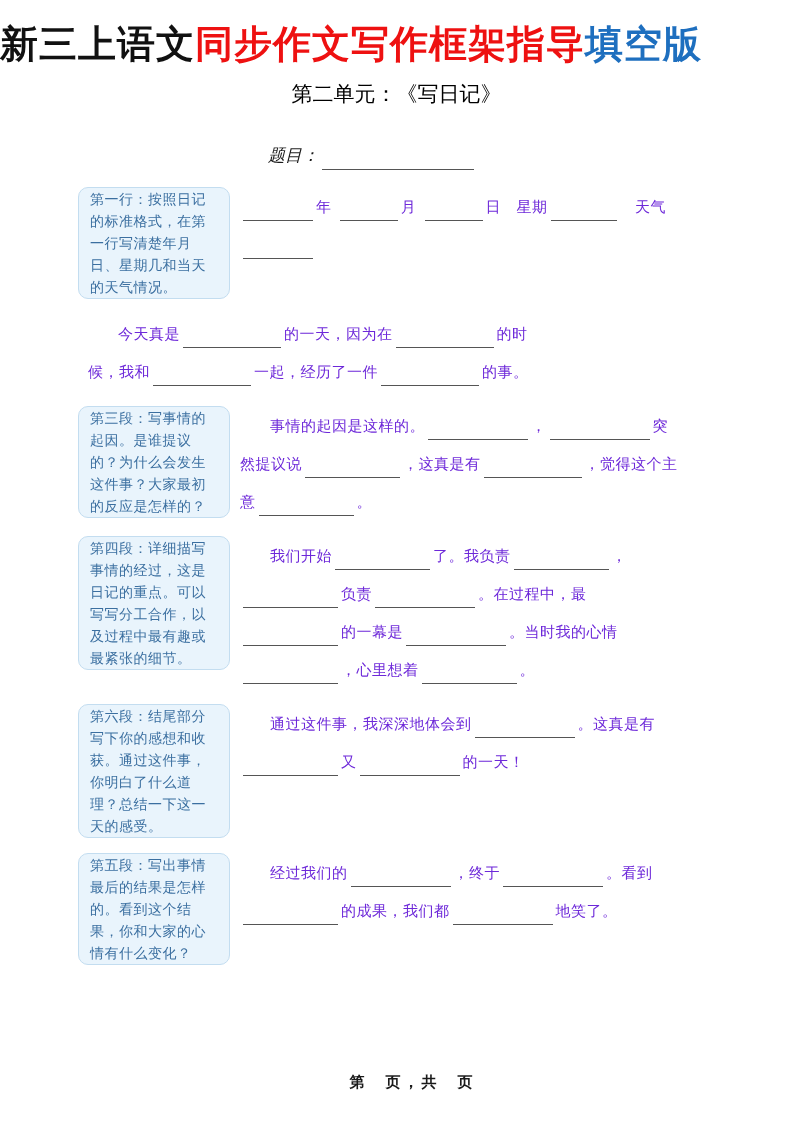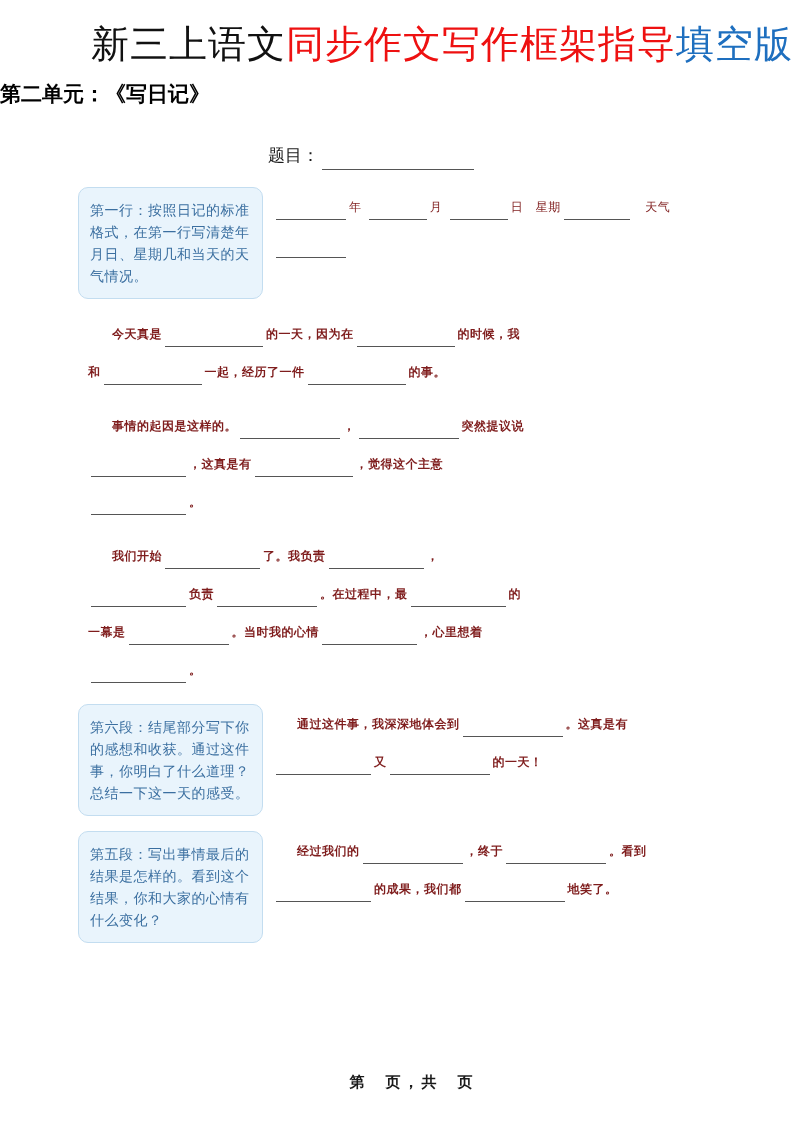--- a/index.html
+++ b/index.html
@@ -7,56 +7,56 @@
     --c-box-bg:#e9f4fc; --c-box-border:#c3ddf0; --c-box-text:#3b6fa0;
     --c-body:#222222; --c-line:#555555;
   }
   html,body{margin:0;padding:0;background:#ffffff;}
   .page{
     width:793px; height:1122px; margin:0 auto; position:relative;
     background:#ffffff; overflow:hidden;
     font-family:"DejaVu Serif", serif; color:var(--c-body);
   }
   .title{
-    margin:0; padding-top:20px; text-align:right;
-    font-family:"DejaVu Sans", sans-serif; font-weight:400;
+    margin:0; padding-top:20px; text-align:left;
+    font-family:"DejaVu Sans", sans-serif; font-weight:700;
     font-size:38px; line-height:48px; letter-spacing:1px; color:var(--c-title-black);
     white-space:nowrap;
   }
   .title .t2{color:var(--c-title-red);}
   .title .t3{color:var(--c-title-blue);}
   .subtitle{
-    margin:13px 0 0; text-align:left;
-    font-size:21px; font-weight:bold; line-height:26px; color:#000;
+    margin:13px 0 0; text-align:center;
+    font-size:21px; font-weight:normal; line-height:26px; color:#000;
   }
   .topic-row{
-    margin:36px 2px 0 268px; font-size:17px; line-height:24px; color:#1a1a1a;
+    margin:36px 2px 0 268px; font-size:17px; line-height:24px; color:#1a1a1a;font-style:italic;
   }
   .blank{
     display:inline-block; height:0; border-bottom:1.4px solid var(--c-line);
     position:relative; top:9px; margin:0 3px; vertical-align:baseline;
   }
   #sections{margin-top:20px;}
   .section-row{
     display:flex; align-items:flex-start;
     margin:0 0 15px 78px;
   }
   .note-box{
-    flex:0 0 auto; width:185px; box-sizing:border-box;
+    flex:0 0 auto; width:152px; box-sizing:border-box;
     background:var(--c-box-bg); border:1px solid var(--c-box-border);
-    border-radius:10px; padding:11px 11px;
+    border-radius:10px; padding:0 11px;
     color:var(--c-box-text); font-size:14px; line-height:22px;
     letter-spacing:0.5px;
   }
   .content{
     width:442px; margin-left:10px; padding-top:1px;
-    font-size:12px; line-height:38px; color:#7f1d1d;
+    font-size:15px; line-height:38px; color:#6d28d9;
     letter-spacing:0.5px;
   }
-  .content.indent{text-indent:2em;font-weight:bold;}
+  .content.indent{text-indent:2em;}
   .footer{
     position:absolute; left:16px; bottom:30px; width:100%;
     text-align:center; font-family:"DejaVu Sans", sans-serif;
     font-size:15px; font-weight:600; letter-spacing:3px; color:#1a1a1a;
   }
 </style>
 </head>
 <body>
 
 <div class="page">
@@ -71,23 +71,25 @@
 
   <div id="sections">
       <div class="section-row">
         <div class="note-box">第一行：按照日记的标准格式，在第一行写清楚年月日、星期几和当天的天气情况。</div>
         <div class="content"><span class="blank" style="width: 70px;"></span><span>年 </span><span class="blank" style="width: 58px;"></span><span>月 </span><span class="blank" style="width: 58px;"></span><span>日　星期</span><span class="blank" style="width: 66px;"></span><span>　天气 </span><br><span class="blank" style="width: 70px;"></span></div>
       </div>
       <div class="section-row">
         <div class="content indent"><span>今天真是</span><span class="blank" style="width: 98px;"></span><span>的一天，因为在</span><span class="blank" style="width: 98px;"></span><span>的时候，我和</span><span class="blank" style="width: 98px;"></span><span>一起，经历了一件</span><span class="blank" style="width: 98px;"></span><span>的事。</span></div>
       </div>
       <div class="section-row">
+        <div class="note-box">第三段：写事情的起因。是谁提议的？为什么会发生这件事？大家最初的反应是怎样的？</div>
         <div class="content indent"><span>事情的起因是这样的。</span><span class="blank" style="width: 100px;"></span><span>，</span><span class="blank" style="width: 100px;"></span><span>突然提议说</span><span class="blank" style="width: 95px;"></span><span>，这真是有</span><span class="blank" style="width: 98px;"></span><span>，觉得这个主意</span><span class="blank" style="width: 95px;"></span><span>。</span></div>
       </div>
       <div class="section-row">
+        <div class="note-box">第四段：详细描写事情的经过，这是日记的重点。可以写写分工合作，以及过程中最有趣或最紧张的细节。</div>
         <div class="content indent"><span>我们开始</span><span class="blank" style="width: 95px;"></span><span>了。我负责</span><span class="blank" style="width: 95px;"></span><span>，</span><span class="blank" style="width: 95px;"></span><span>负责</span><span class="blank" style="width: 100px;"></span><span>。在过程中，最</span><span class="blank" style="width: 95px;"></span><span>的一幕是</span><span class="blank" style="width: 100px;"></span><span>。当时我的心情</span><span class="blank" style="width: 95px;"></span><span>，心里想着</span><span class="blank" style="width: 95px;"></span><span>。</span></div>
       </div>
       <div class="section-row">
         <div class="note-box">第六段：结尾部分写下你的感想和收获。通过这件事，你明白了什么道理？总结一下这一天的感受。</div>
         <div class="content indent"><span>通过这件事，我深深地体会到</span><span class="blank" style="width: 100px;"></span><span>。这真是有</span><span class="blank" style="width: 95px;"></span><span>又</span><span class="blank" style="width: 100px;"></span><span>的一天！</span></div>
       </div>
       <div class="section-row">
         <div class="note-box">第五段：写出事情最后的结果是怎样的。看到这个结果，你和大家的心情有什么变化？</div>
         <div class="content indent"><span>经过我们的</span><span class="blank" style="width: 100px;"></span><span>，终于</span><span class="blank" style="width: 100px;"></span><span>。看到</span><span class="blank" style="width: 95px;"></span><span>的成果，我们都</span><span class="blank" style="width: 100px;"></span><span>地笑了。</span></div>
       </div>

